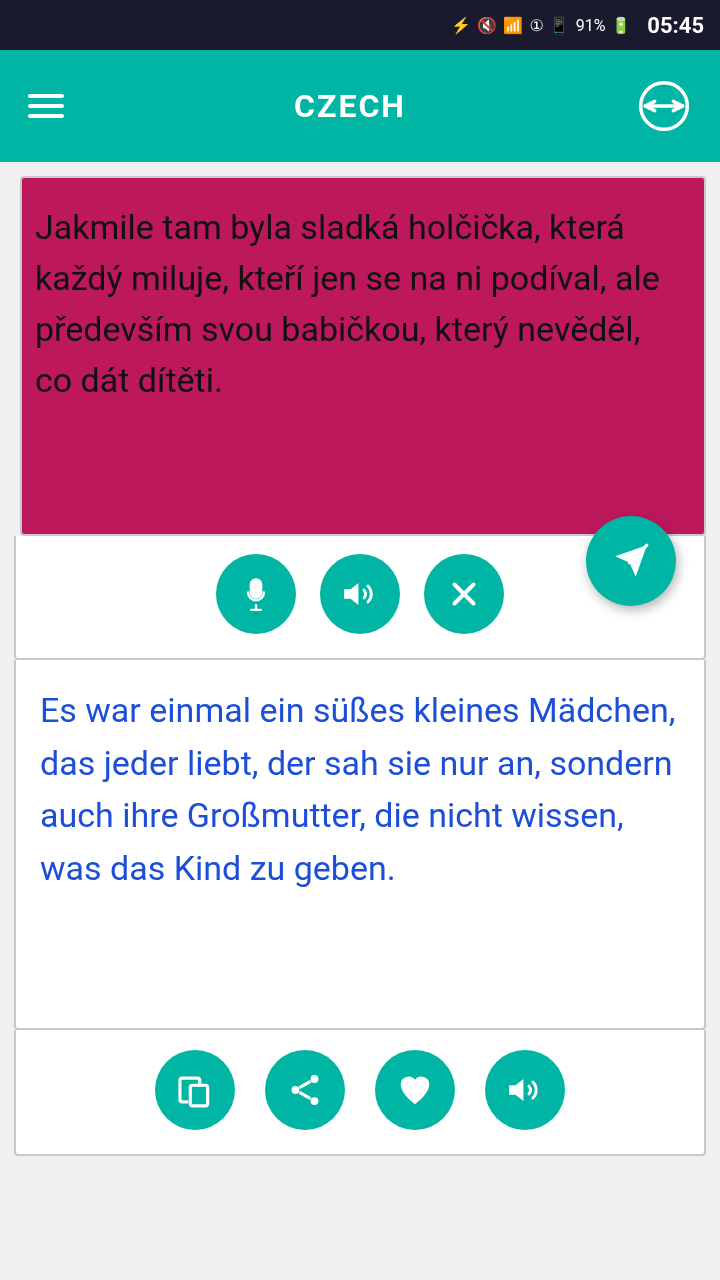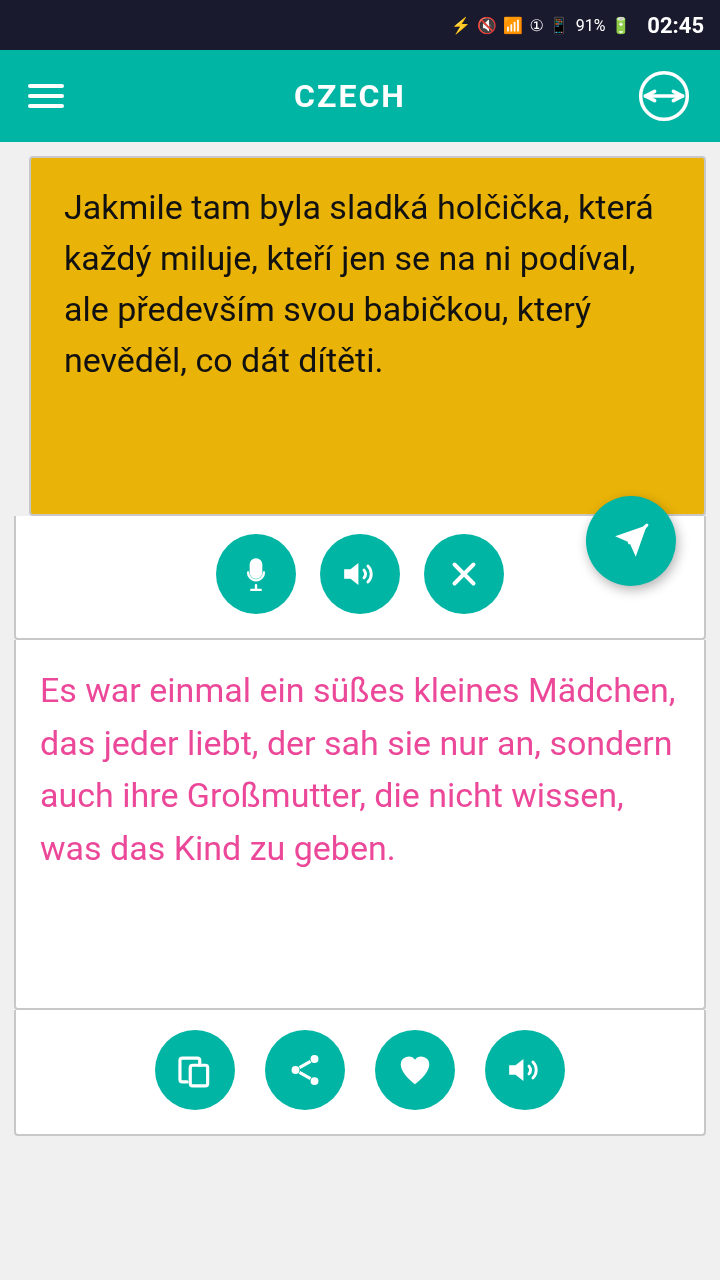--- a/index.html
+++ b/index.html
@@ -40,21 +40,21 @@
       font-size: 16px;
     }
     .battery-text {
       color: white;
       font-size: 16px;
     }
 
     
     .app-header {
       width: 720px;
-      height: 92px;
+      height: 112px;
       background: #00b5a3;
       display: flex;
       align-items: center;
       justify-content: space-between;
       padding: 0 28px;
     }
     .header-menu {
       display: flex;
       flex-direction: column;
       gap: 6px;
@@ -81,25 +81,25 @@
       justify-content: center;
       cursor: pointer;
     }
     .swap-icon {
       color: white;
       font-size: 40px;
     }
 
     
     .source-panel {
-      background: #eab308;
+      background: #be185d;
       border: 2px solid #c8c8c8;
-      margin: 14px 14px 0 29px;
+      margin: 14px 14px 0 20px;
       border-radius: 4px;
-      padding: 24px 24px 80px 33px;
+      padding: 24px 24px 80px 13px;
       position: relative;
       min-height: 360px;
     }
     .source-text {
       font-size: 34px;
       line-height: 1.5;
       color: #111;
     }
 
     
@@ -158,21 +158,21 @@
       border: 2px solid #c8c8c8;
       margin: 0 14px 0 14px;
       border-radius: 0 0 4px 4px;
       padding: 24px 24px 24px 24px;
       min-height: 370px;
       border-top: none;
     }
     .translation-text {
       font-size: 34px;
       line-height: 1.55;
-      color: #ec4899;
+      color: #1d4ed8;
     }
 
     
     .translation-actions {
       display: flex;
       align-items: center;
       justify-content: center;
       gap: 30px;
       padding: 20px 0 24px 0;
       background: white;
@@ -195,21 +195,21 @@
 <div class="status-bar">
   <div class="icons">
     <span class="status-icon">⚡</span>
     <span class="status-icon">🔇</span>
     <span class="status-icon">📶</span>
     <span class="status-icon">①</span>
     <span class="status-icon">📱</span>
     <span class="battery-text">91%</span>
     <span class="status-icon">🔋</span>
   </div>
-  <span class="time">02:45</span>
+  <span class="time">05:45</span>
 </div>
 
 <div class="app-header">
   <div class="header-menu">
     <span></span>
     <span></span>
     <span></span>
   </div>
   <span class="header-lang">CZECH</span>
   <div class="header-swap">

